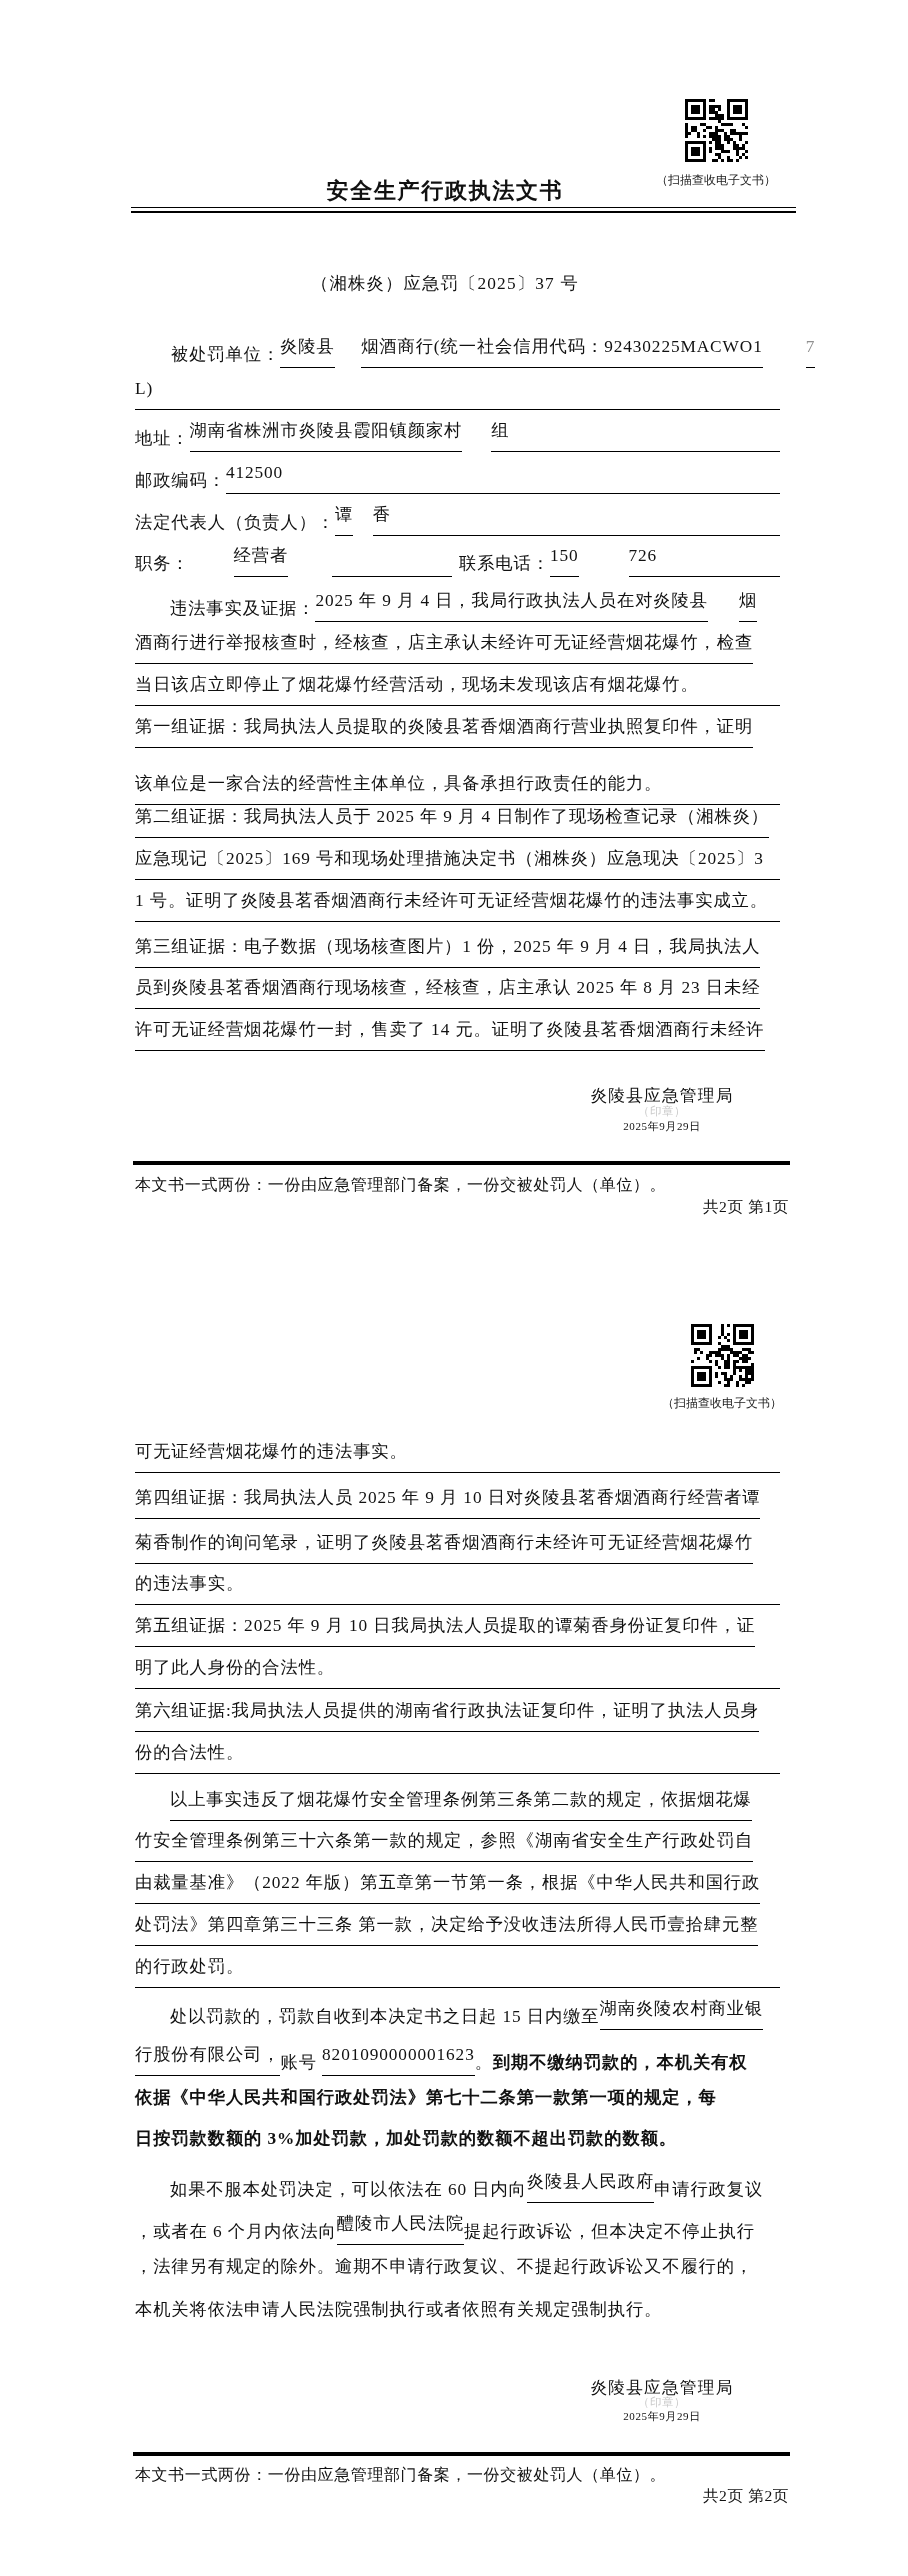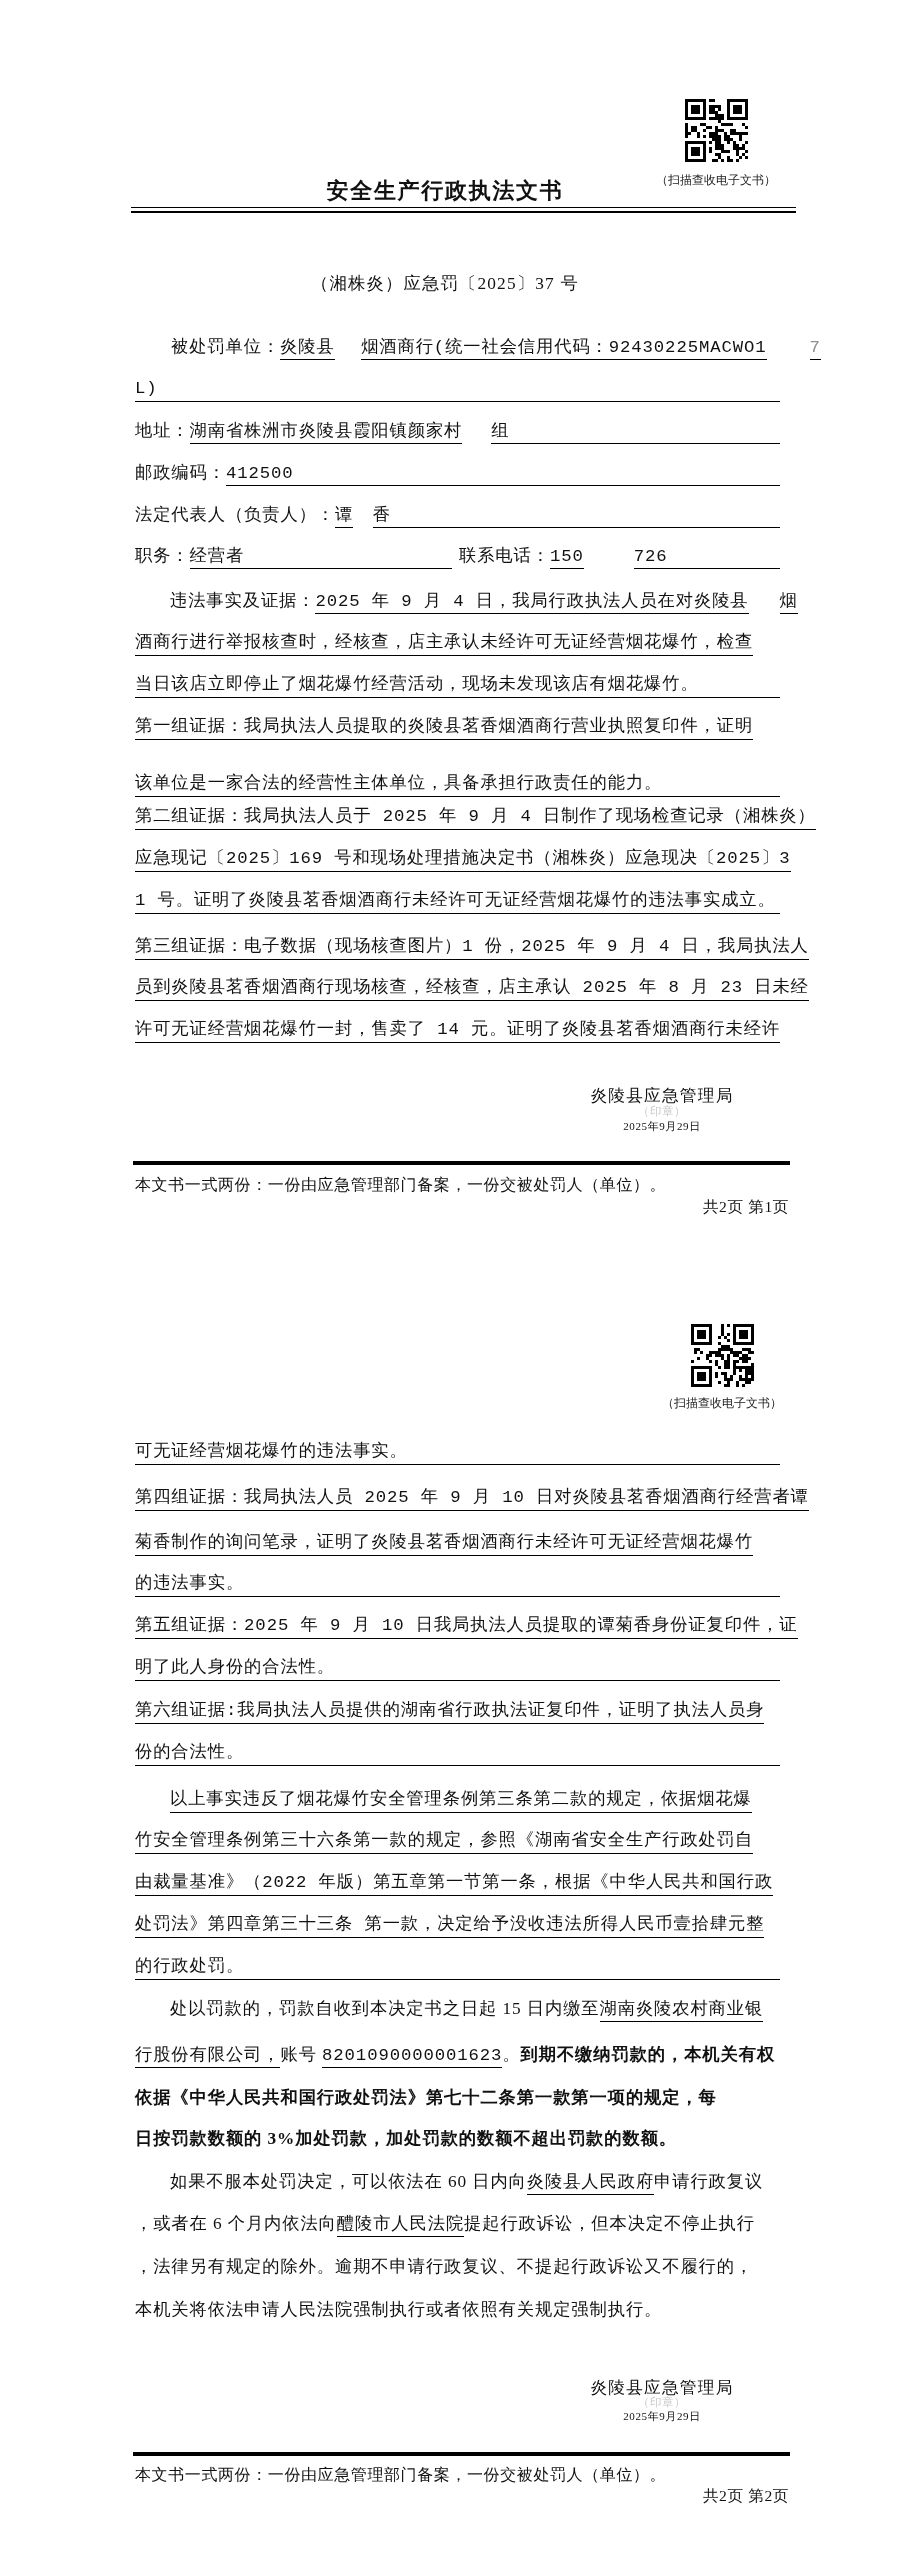--- a/index.html
+++ b/index.html
@@ -12,21 +12,21 @@
   .double-rule{left:131px;width:665px;top:207px;height:2.9px;border-top:1.7px solid #000;border-bottom:2.9px solid #000;box-sizing:content-box;}
   .main-title{left:0;width:890px;top:226px;font-size:25px;font-weight:bold;letter-spacing:2.9px;}
   .doc-number{left:0;width:890px;top:271px;font-size:17.3px;letter-spacing:1.2px;}
   
   .qr{width:66px;height:63px;}
   .qr-caption{width:150px;text-align:center;font-size:12px;color:#222;}
   
   .tline{position:absolute;display:flex;align-items:flex-end;white-space:pre;
          font-size:17.3px;letter-spacing:0.9px;line-height:1.15;}
   .tline span{display:inline-block;padding-bottom:3.5px;}
-  .tline .u{padding-bottom:2px;border-bottom:1.2px solid #000;font-family:Liberation Mono, monospace;}
+  .tline .u{padding-bottom:10px;border-bottom:1.2px solid #000;}
   .tline .b{font-weight:bold;}
   .tline .light{color:#8f8f8f;}
   .redact{background:#ffffff;}
   .ufill{flex:1;padding-bottom:2.3px;border-bottom:1.2px solid #000;}
   
   .sig{left:567px;width:190px;text-align:center;}
   .sig-org{font-size:16.7px;letter-spacing:1.2px;}
   .sig-seal{font-size:11.5px;color:#c9c9c9;letter-spacing:0.6px;}
   .sig-date{font-size:11px;letter-spacing:0.6px;}
   
@@ -47,21 +47,21 @@
   <div class="abs center cat-title">安全生产行政执法文书</div>
   <div class="abs double-rule"></div>
   <div class="abs center doc-number">（湘株炎）应急罚〔2025〕37 号</div>
 
   <div id="page1-lines">
       <div class="tline" style="top: 337px; left: 135px; width: 697px; margin-left: 36px;"><span>被处罚单位：</span><span class="u">炎陵县</span><span class="redact" style="width: 26.5px;"></span><span class="u">烟酒商行(统一社会信用代码：92430225MACWO1</span><span class="redact" style="width: 43px;"></span><span class="u light">7</span></div>
       <div class="tline" style="top: 379px; left: 135px; width: 645px;"><span class="u">L)</span><span class="ufill"></span></div>
       <div class="tline" style="top: 421px; left: 135px; width: 645px;"><span>地址：</span><span class="u">湖南省株洲市炎陵县霞阳镇颜家村</span><span class="redact" style="width: 29px;"></span><span class="u">组</span><span class="ufill"></span></div>
       <div class="tline" style="top: 463px; left: 135px; width: 645px;"><span>邮政编码：</span><span class="u">412500</span><span class="ufill"></span></div>
       <div class="tline" style="top: 505px; left: 135px; width: 645px;"><span>法定代表人（负责人）：</span><span class="u">谭</span><span class="redact" style="width: 19.6px;"></span><span class="u">香</span><span class="ufill"></span></div>
-      <div class="tline" style="top: 546px; left: 135px; width: 317px;"><span>职务：</span><span class="u">经营者</span><span class="ufill"></span></div>
+      <div class="tline" style="top: 546px; left: 135px; width: 317px; gap: 44px;"><span>职务：</span><span class="u">经营者</span><span class="ufill"></span></div>
       <div class="tline" style="top: 546px; left: 459px; width: 321px;"><span>联系电话：</span><span class="u">150</span><span class="redact" style="width: 50px;"></span><span class="u">726</span><span class="ufill"></span></div>
       <div class="tline" style="top: 591px; left: 135px; width: 645px; padding-left: 35px;"><span>违法事实及证据：</span><span class="u">2025 年 9 月 4 日，我局行政执法人员在对炎陵县</span><span class="redact" style="width: 31px;"></span><span class="u">烟</span></div>
       <div class="tline" style="top: 633px; left: 135px; width: 645px;"><span class="u">酒商行进行举报核查时，经核查，店主承认未经许可无证经营烟花爆竹，检查</span></div>
       <div class="tline" style="top: 675px; left: 135px; width: 645px;"><span class="u">当日该店立即停止了烟花爆竹经营活动，现场未发现该店有烟花爆竹。</span><span class="ufill"></span></div>
       <div class="tline" style="top: 717px; left: 135px; width: 645px;"><span class="u">第一组证据：我局执法人员提取的炎陵县茗香烟酒商行营业执照复印件，证明</span></div>
       <div class="tline" style="top: 759px; left: 135px; width: 645px; margin-top: 15px;"><span class="u">该单位是一家合法的经营性主体单位，具备承担行政责任的能力。</span><span class="ufill"></span></div>
       <div class="tline" style="top: 807px; left: 135px; width: 645px;"><span class="u">第二组证据：我局执法人员于 2025 年 9 月 4 日制作了现场检查记录（湘株炎）</span></div>
       <div class="tline" style="top: 849px; left: 135px; width: 645px;"><span class="u">应急现记〔2025〕169 号和现场处理措施决定书（湘株炎）应急现决〔2025〕3</span><span class="ufill"></span></div>
       <div class="tline" style="top: 891px; left: 135px; width: 645px;"><span class="u">1 号。证明了炎陵县茗香烟酒商行未经许可无证经营烟花爆竹的违法事实成立。</span><span class="ufill"></span></div>
       <div class="tline" style="top: 937px; left: 135px; width: 645px;"><span class="u">第三组证据：电子数据（现场核查图片）1 份，2025 年 9 月 4 日，我局执法人</span></div>

